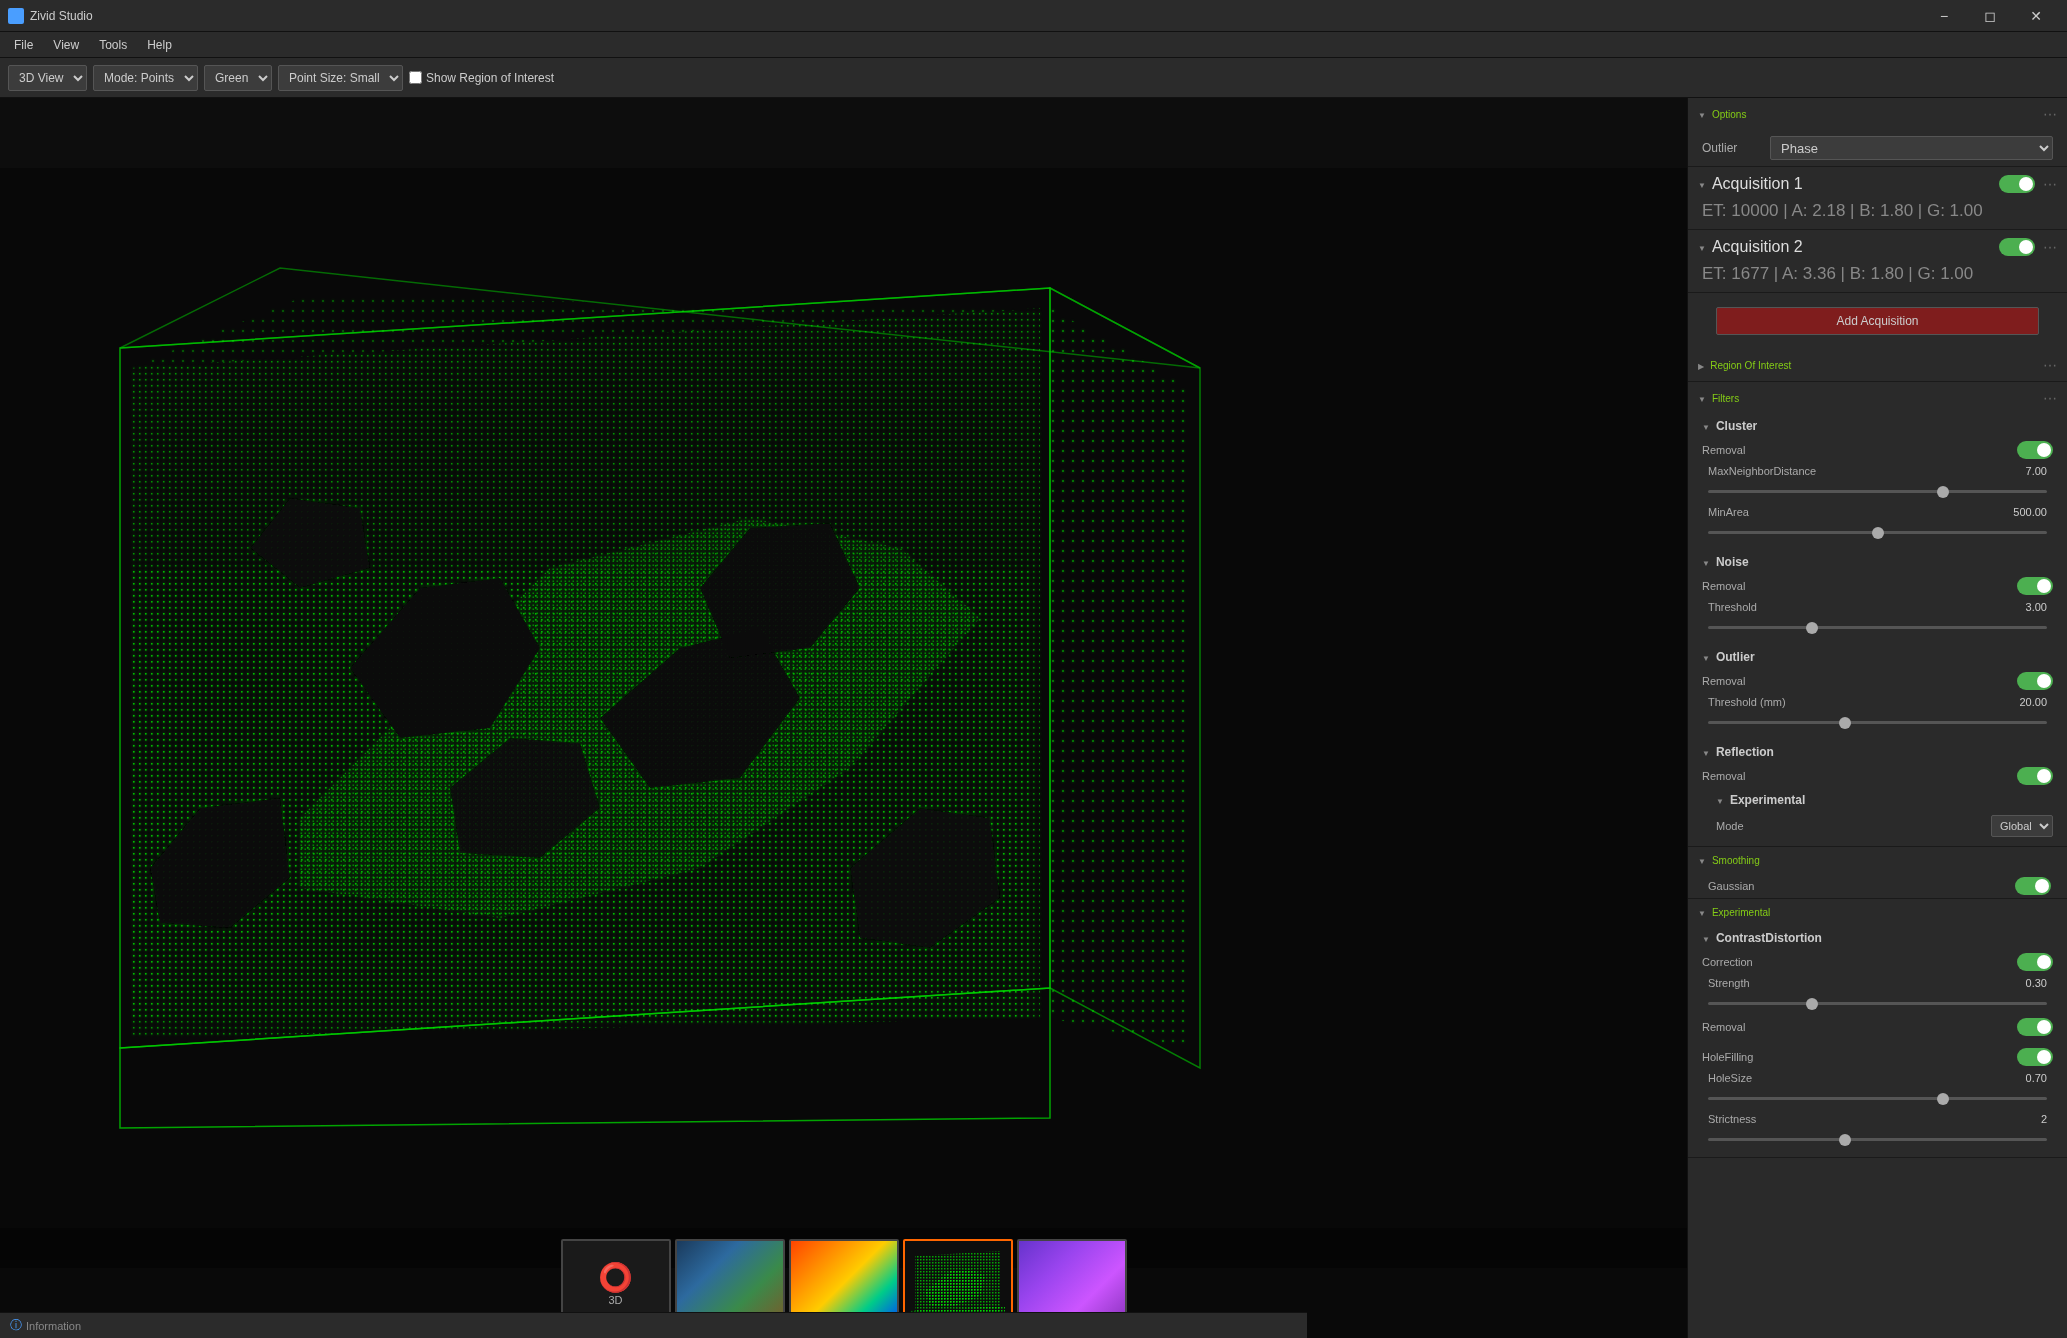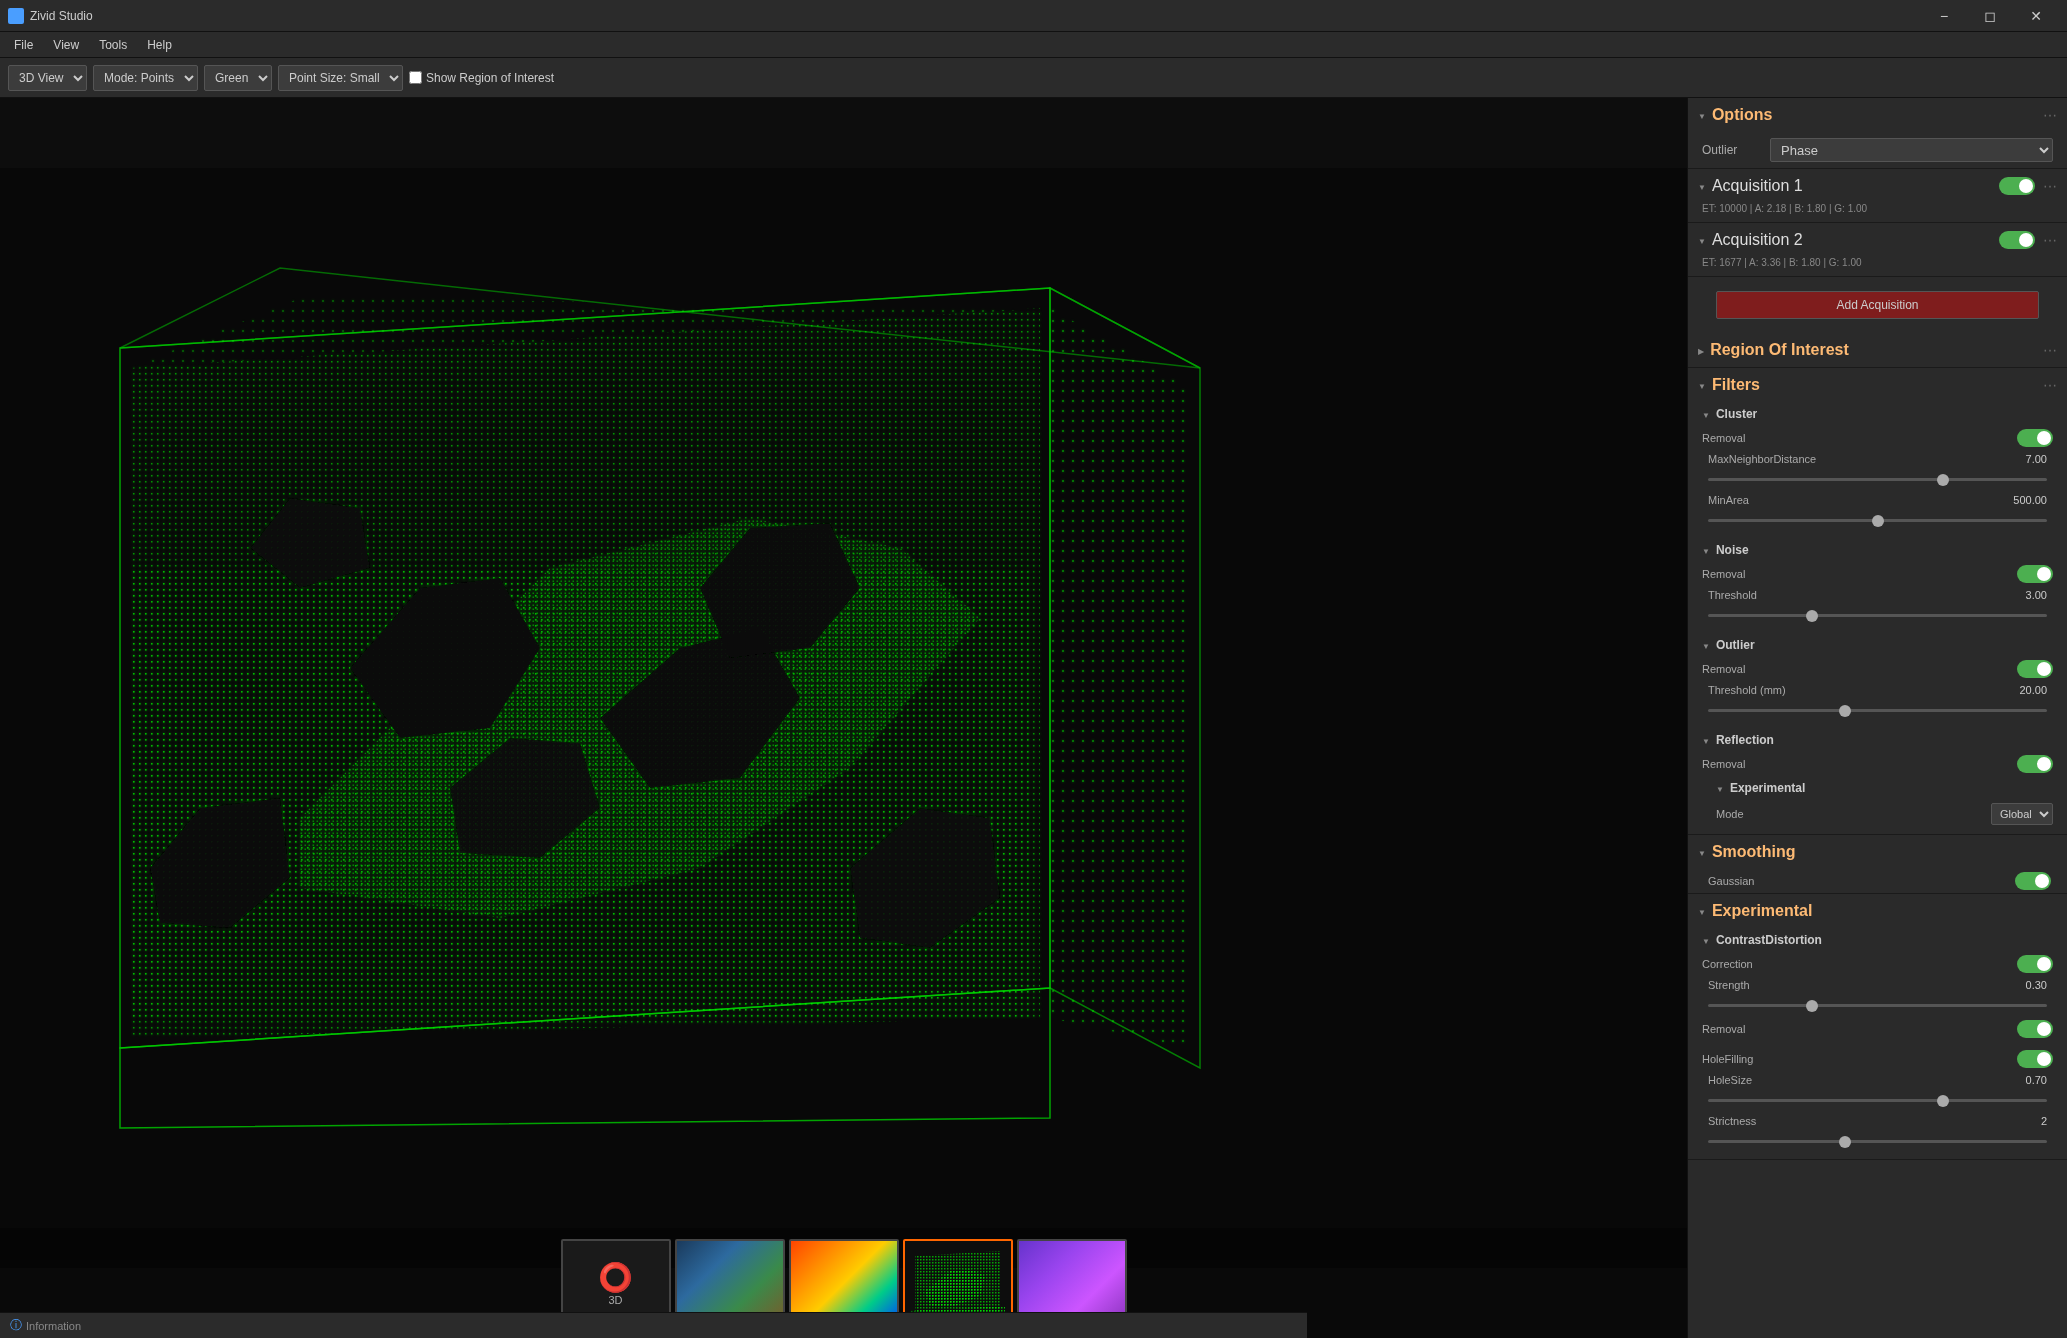--- a/index.html
+++ b/index.html
@@ -173,23 +173,23 @@
       border-bottom: 1px solid #1a1a1a;
     }
     .section-header {
       display: flex;
       align-items: center;
       padding: 8px 10px;
       background: #2a2a2a;
       cursor: pointer;
     }
     .section-title {
-      font-weight: bold;
-      color: #fdba74;
-      font-size: 16px;
+      font-weight: normal;
+      color: #84cc16;
+      font-size: 10px;
       flex: 1;
     }
     .section-toggle {
       color: #888;
       font-size: 10px;
       margin-right: 6px;
     }
     .section-dots {
       color: #666;
       font-size: 14px;
@@ -246,21 +246,21 @@
       right: 2px;
       top: 2px;
       width: 14px;
       height: 14px;
       background: white;
       border-radius: 50%;
     }
     .acq-info {
       padding: 0 14px 8px 14px;
       color: #888;
-      font-size: 10px;
+      font-size: 17px;
     }
     .add-acq-btn {
       margin: 8px 14px;
       padding: 6px 16px;
       background: #7f1d1d;
       border: 1px solid #555;
       color: #ccc;
       font-size: 12px;
       border-radius: 2px;
       cursor: pointer;

